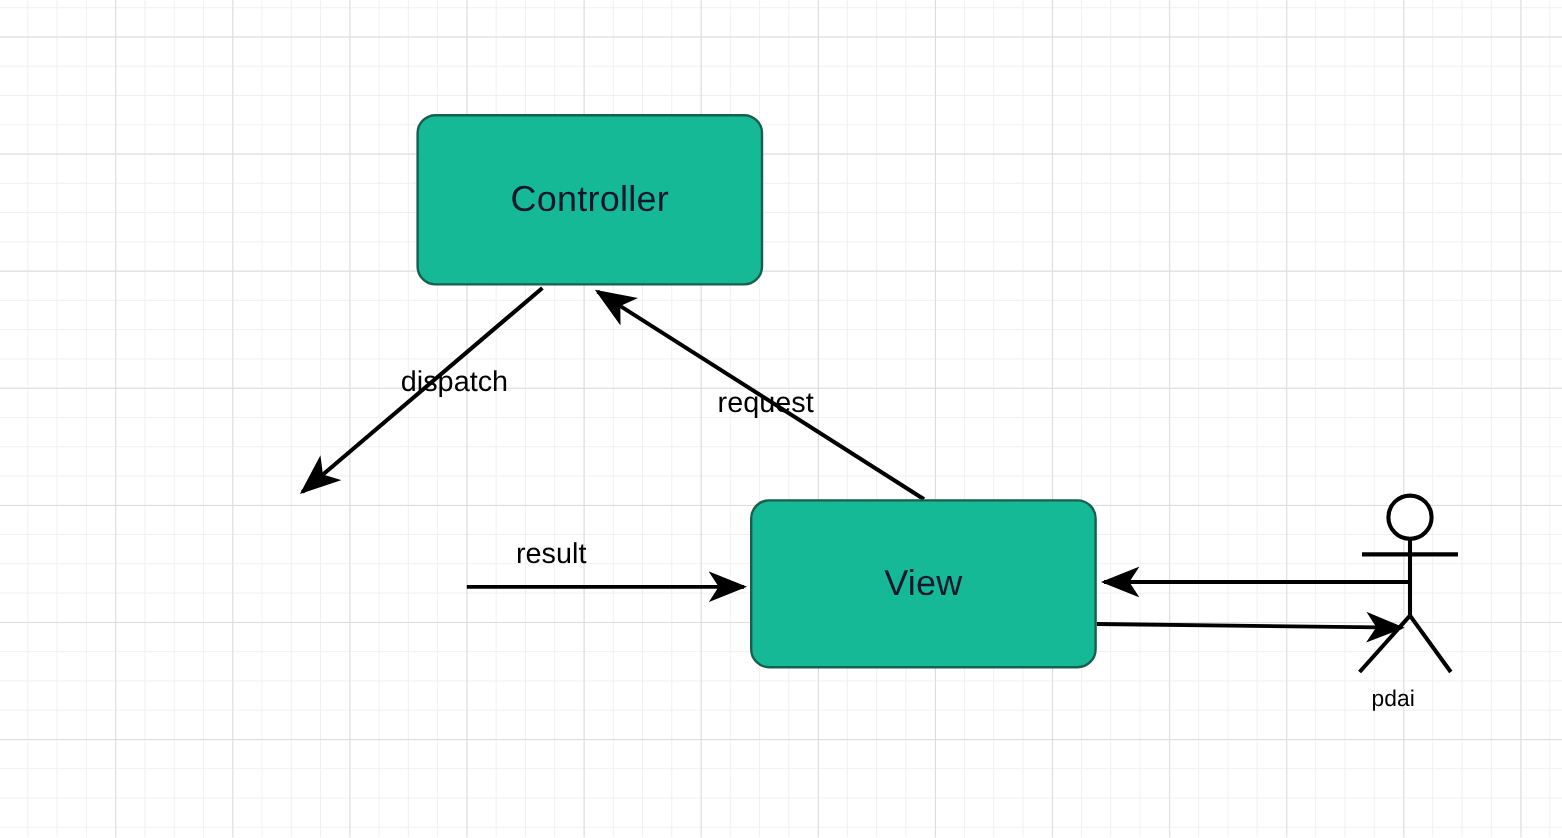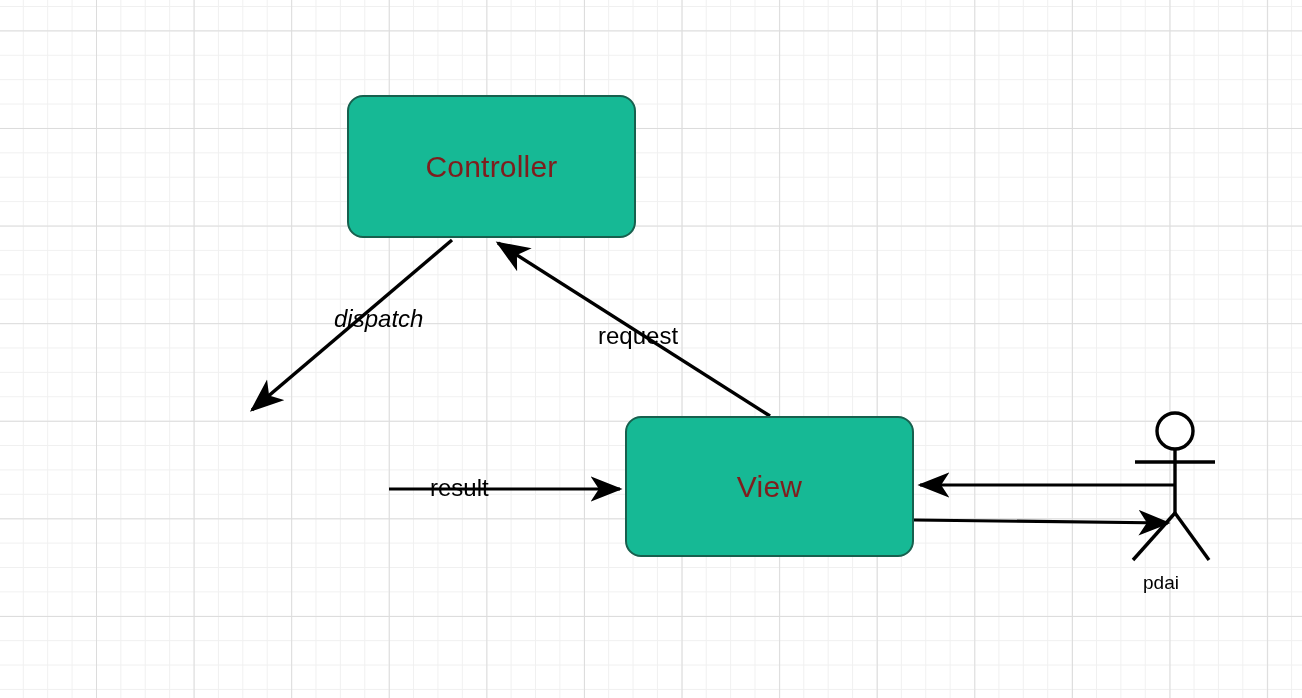--- a/index.html
+++ b/index.html
@@ -30,41 +30,41 @@
       -1.6px 30.4px;
     font-family: "Liberation Sans", sans-serif;
   }
   .node {
     position: absolute;
     box-sizing: border-box;
     border-radius: 16px;
     display: flex;
     align-items: center;
     justify-content: center;
-    color: #7f1d1d;
+    color: #0f172a;
     font-size: 30px;
     font-weight: 400;
     letter-spacing: 0.2px;
     user-select: none;
   }
   #node-controller { left: 347px; top: 95px;  width: 289px; height: 143px; }
   #node-model      { left: 96px;  top: 415px; width: 293px; height: 142px; }
   #node-view       { left: 625px; top: 416px; width: 289px; height: 141px; }
 
   .edge-label {
     position: absolute;
     color: #000000;
     font-size: 24px;
     white-space: nowrap;
     user-select: none;
     background: transparent;
   }
-  #label-dispatch { left: 334px; top: 305px; font-style: italic; }
+  #label-dispatch { left: 334px; top: 305px; }
   #label-request  { left: 598px; top: 322px; text-align: right; }
-  #label-result   { left: 430px; top: 474px; }
+  #label-result   { left: 430px; top: 448px; }
   #label-actor    { left: 1143px; top: 572px; font-size: 19px; }
 
   svg.overlay {
     position: absolute;
     left: 0; top: 0;
     width: 1302px;
     height: 698px;
     pointer-events: none;
   }
 </style>

